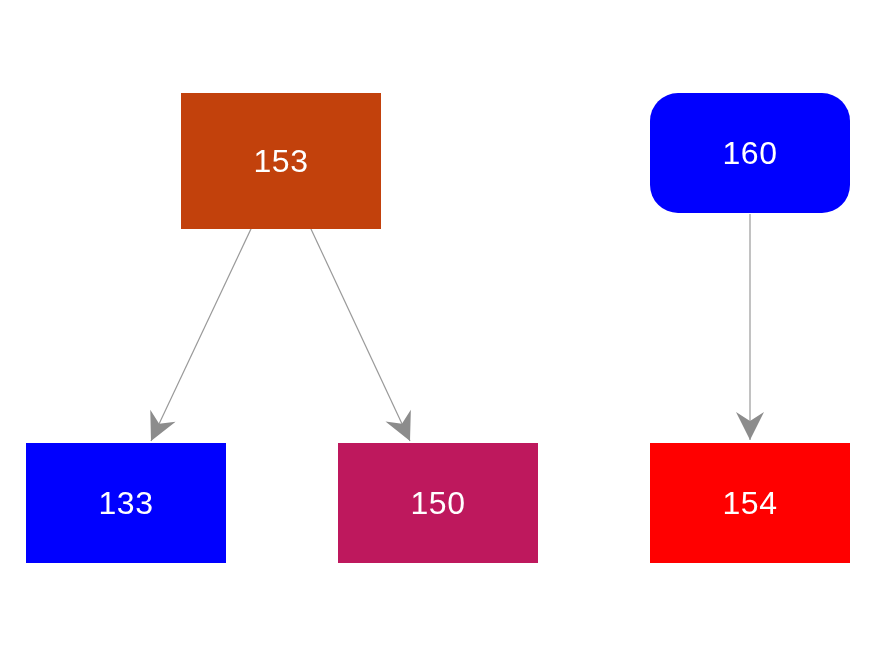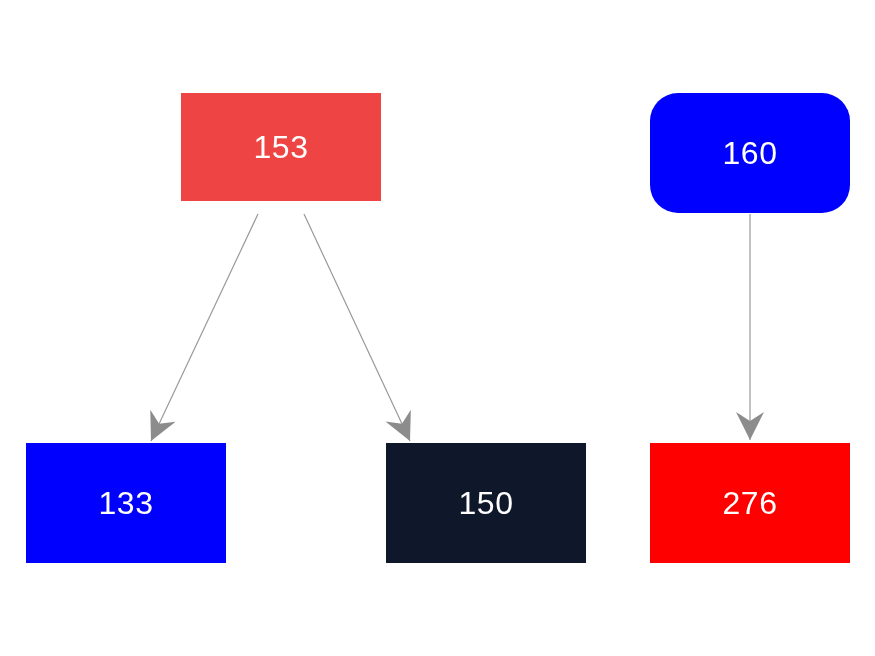--- a/index.html
+++ b/index.html
@@ -48,29 +48,29 @@
         <path id="arrowhead-path" d="M 0 0 L 10 5 L 0 10 L 3.2 5 Z" fill="#8c8c8c"></path>
       </marker>
     </defs>
     <g id="edge-group">
         <line x1="258" y1="214" x2="151" y2="441" stroke="#999999" stroke-width="1.2" marker-end="url(#arrowhead)"></line>
         <line x1="304" y1="214" x2="410" y2="441" stroke="#999999" stroke-width="1.2" marker-end="url(#arrowhead)"></line>
         <line x1="750" y1="214" x2="750" y2="440" stroke="#999999" stroke-width="1.2" marker-end="url(#arrowhead)"></line>
       </g>
   </svg>
   <div id="node-layer">
-      <div class="node" style="left: 181px; top: 93px; width: 200px; height: 108px; background: #ef4444;">
+      <div class="node" style="left: 181px; top: 93px; width: 200px; height: 136px; background: #c2410c;">
         <span class="node-label" style="color: rgb(255, 255, 255); font-size: 32px;">153</span>
       </div>
       <div class="node" style="left: 650px; top: 93px; width: 200px; height: 120px; background: rgb(0, 0, 255); border-radius: 28px;">
         <span class="node-label" style="color: rgb(255, 255, 255); font-size: 32px;">160</span>
       </div>
       <div class="node" style="left: 26px; top: 443px; width: 200px; height: 120px; background: rgb(0, 0, 255);">
         <span class="node-label" style="color: rgb(255, 255, 255); font-size: 32px;">133</span>
       </div>
-      <div class="node" style="left: 338px; top: 443px; width: 200px; height: 120px; background: #0f172a; margin-left: 48px;">
+      <div class="node" style="left: 338px; top: 443px; width: 200px; height: 120px; background: #be185d;">
         <span class="node-label" style="color: rgb(255, 255, 255); font-size: 32px;">150</span>
       </div>
       <div class="node" style="left: 650px; top: 443px; width: 200px; height: 120px; background: rgb(255, 0, 0);">
-        <span class="node-label" style="color: rgb(255, 255, 255); font-size: 32px;">276</span>
+        <span class="node-label" style="color: rgb(255, 255, 255); font-size: 32px;">154</span>
       </div>
     </div>
 </div>
 
 </body></html>

